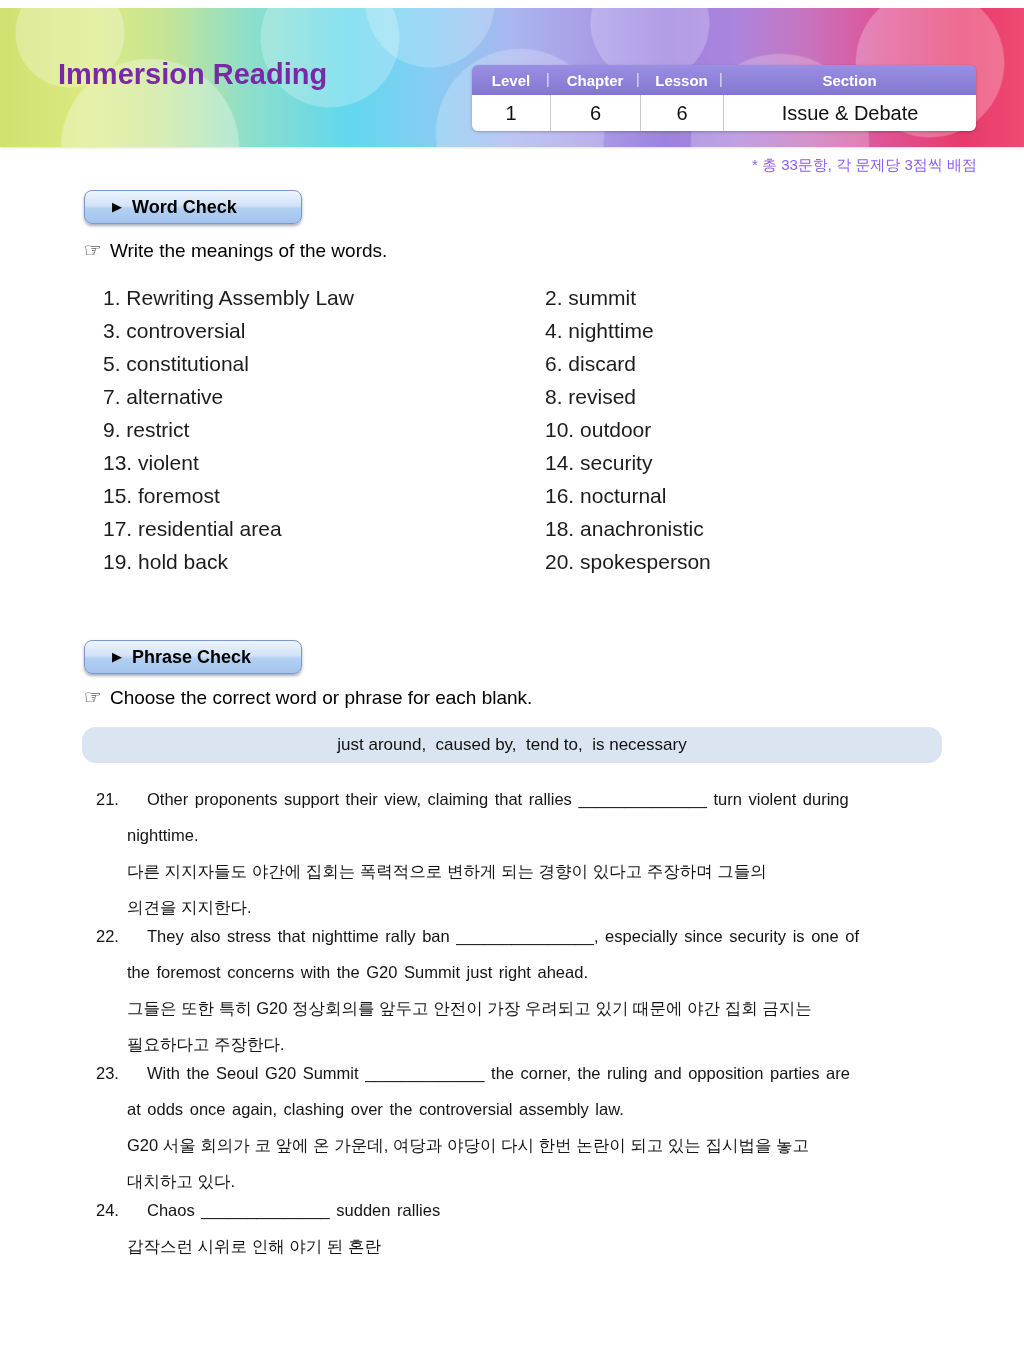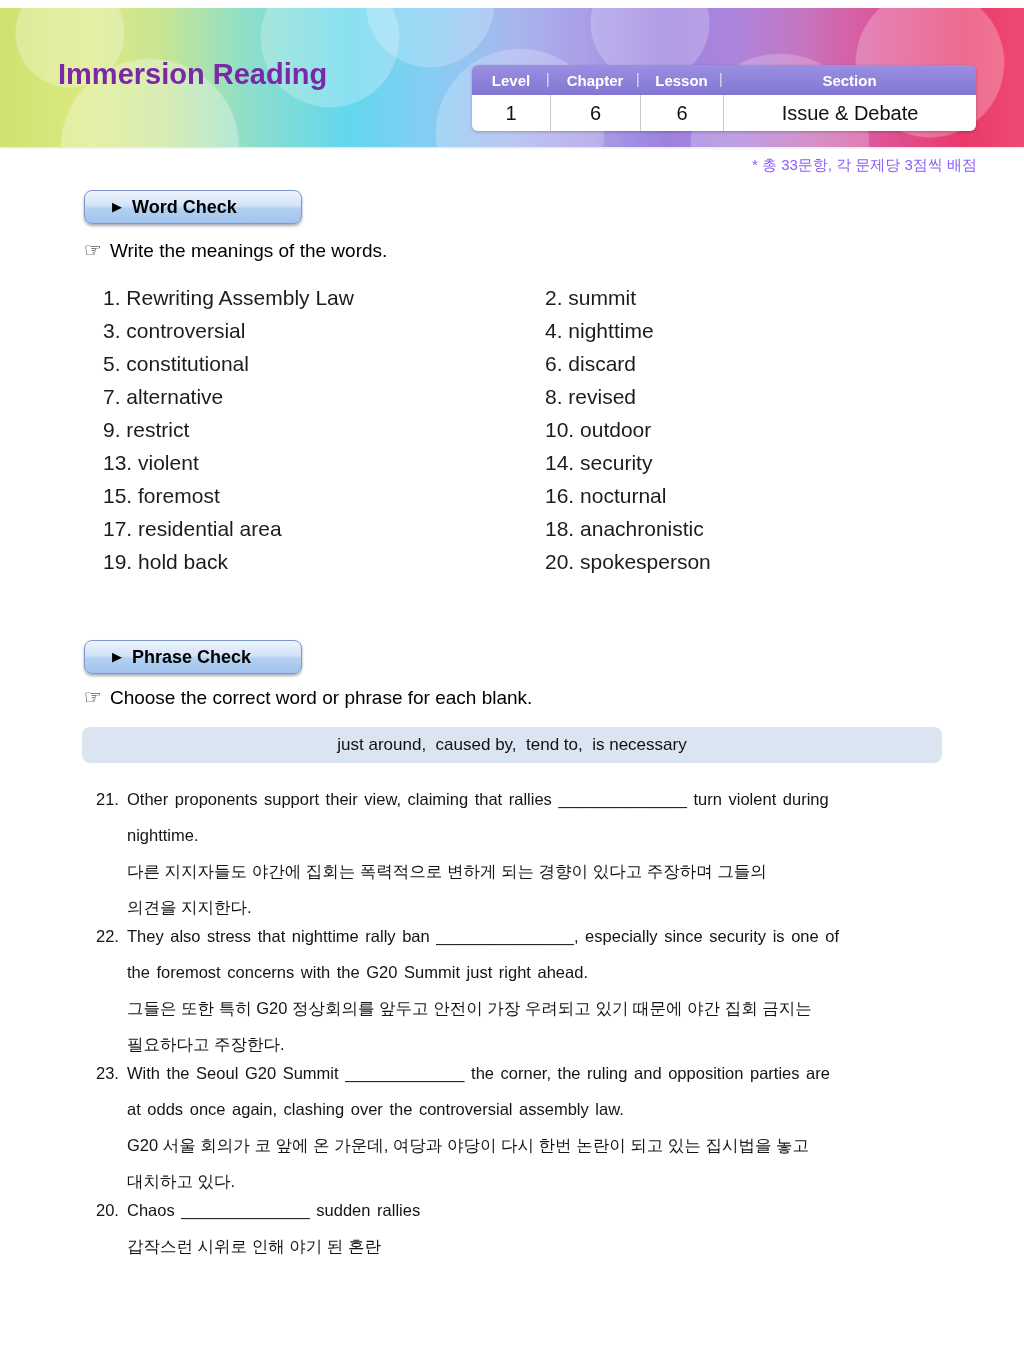--- a/index.html
+++ b/index.html
@@ -81,30 +81,30 @@
 
   
   .word-grid{position:absolute;left:103px;top:281px;width:850px;}
   .w-row{display:flex;height:33px;align-items:center;}
   .w-cell{font-size:21px;color:#1c1c1c;}
   .w-cell.left{width:442px;}
 
   
   .word-bank{
     position:absolute;left:82px;top:727px;width:860px;height:36px;
-    background:#dbe5f1;border-radius:8px;
+    background:#dbe5f1;border-radius:14px;
     display:flex;align-items:center;justify-content:center;
     font-size:17px;color:#111;white-space:pre;
   }
 
   
   .questions{position:absolute;left:96px;top:781px;width:852px;}
   .question + .question{margin-top:-7px;}
   .q-line{line-height:36px;font-size:16.5px;color:#141414;padding-left:31px;}
-  .q-line.first{display:flex;padding-left:0;}
+  .q-line.first{display:flex;padding-left:0;gap:20px;}
   .q-num{flex:none;width:31px;}
   .q-text{flex:1;}
   .q-line.en{word-spacing:2px;}
 </style>
 </head>
 <body>
 
 <div class="page">
 
   <div class="band">
@@ -217,20 +217,20 @@
         <span class="q-num">23.</span>
         <span class="q-text">With the Seoul G20 Summit _____________ the corner, the ruling and opposition parties are</span>
       </div>
       <div class="q-line en">at odds once again, clashing over the controversial assembly law.</div>
       <div class="q-line ko">G20 서울 회의가 코 앞에 온 가운데, 여당과 야당이 다시 한번 논란이 되고 있는 집시법을 놓고</div>
       <div class="q-line ko">대치하고 있다.</div>
     </div>
 
     <div class="question">
       <div class="q-line en first">
-        <span class="q-num">20.</span>
+        <span class="q-num">24.</span>
         <span class="q-text">Chaos ______________ sudden rallies</span>
       </div>
       <div class="q-line ko">갑작스런 시위로 인해 야기 된 혼란</div>
     </div>
 
   </div>
 </div>
 
 </body></html>

